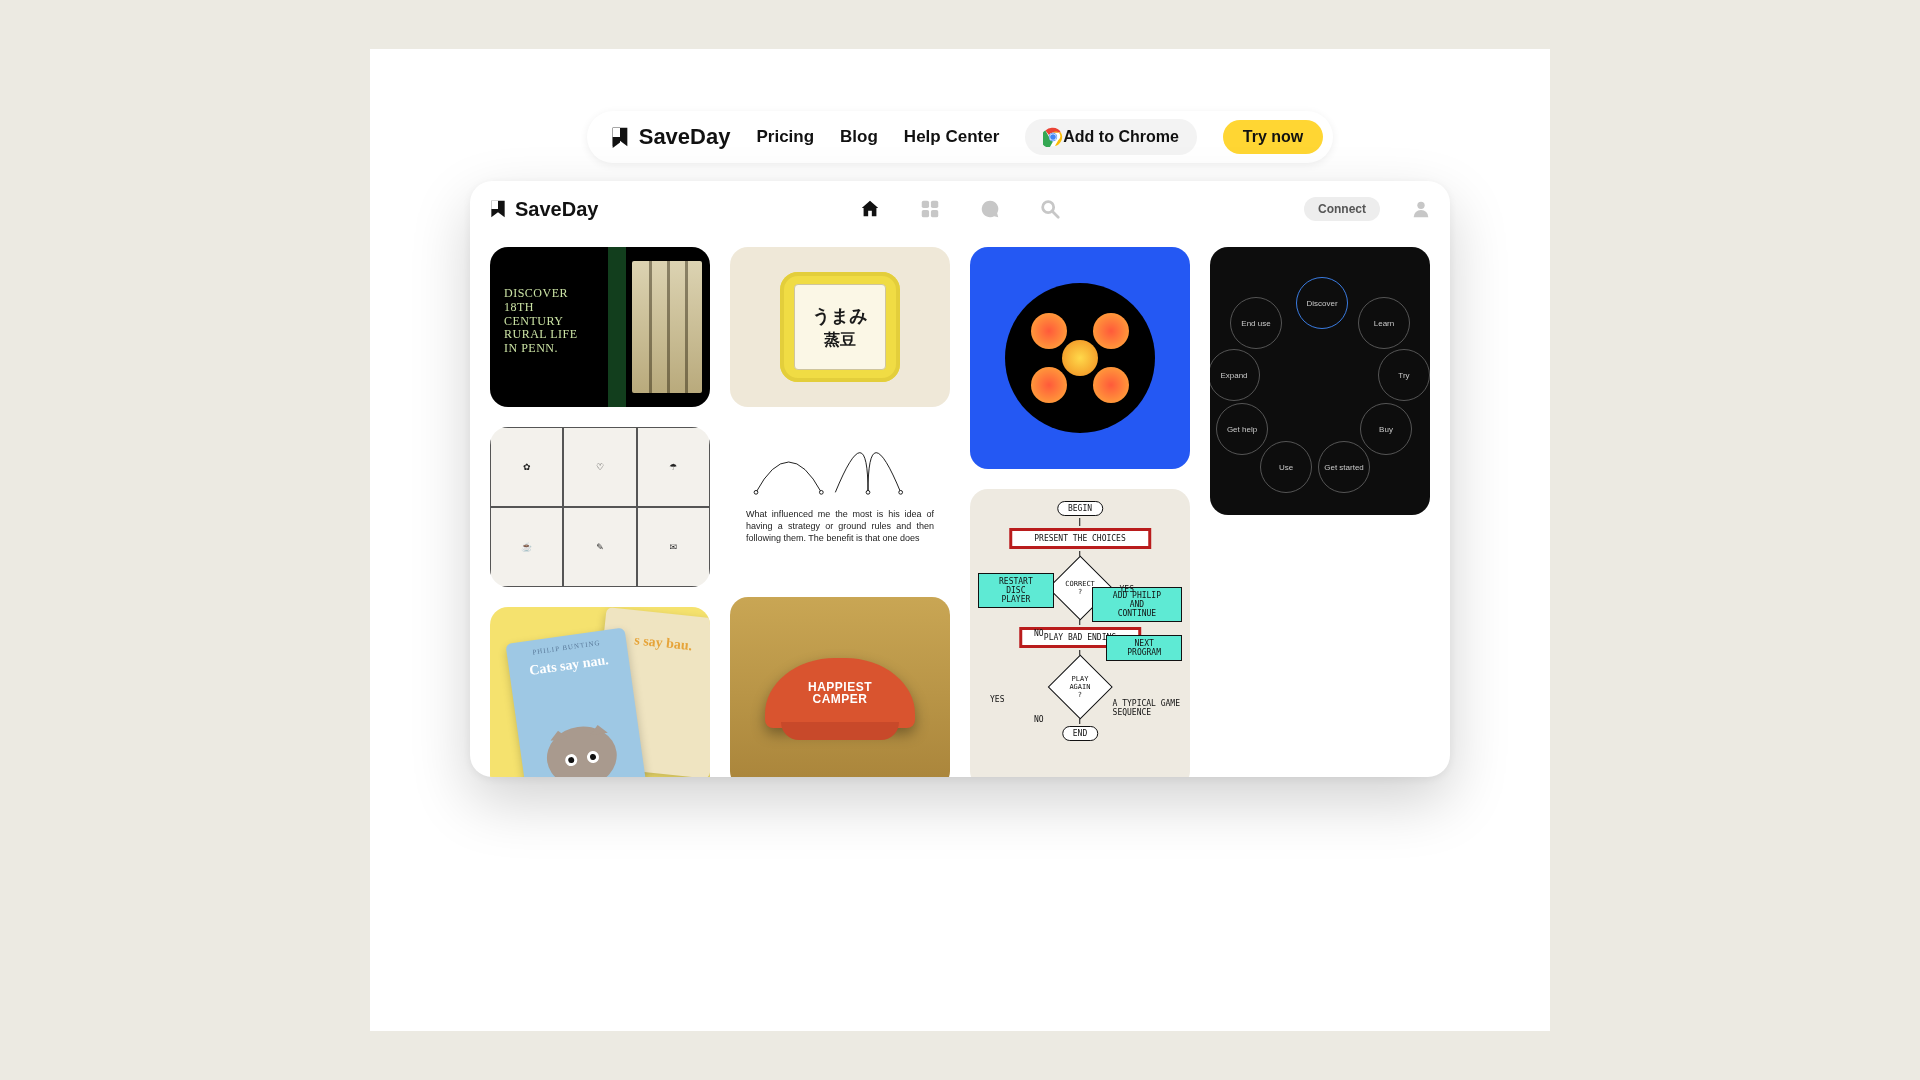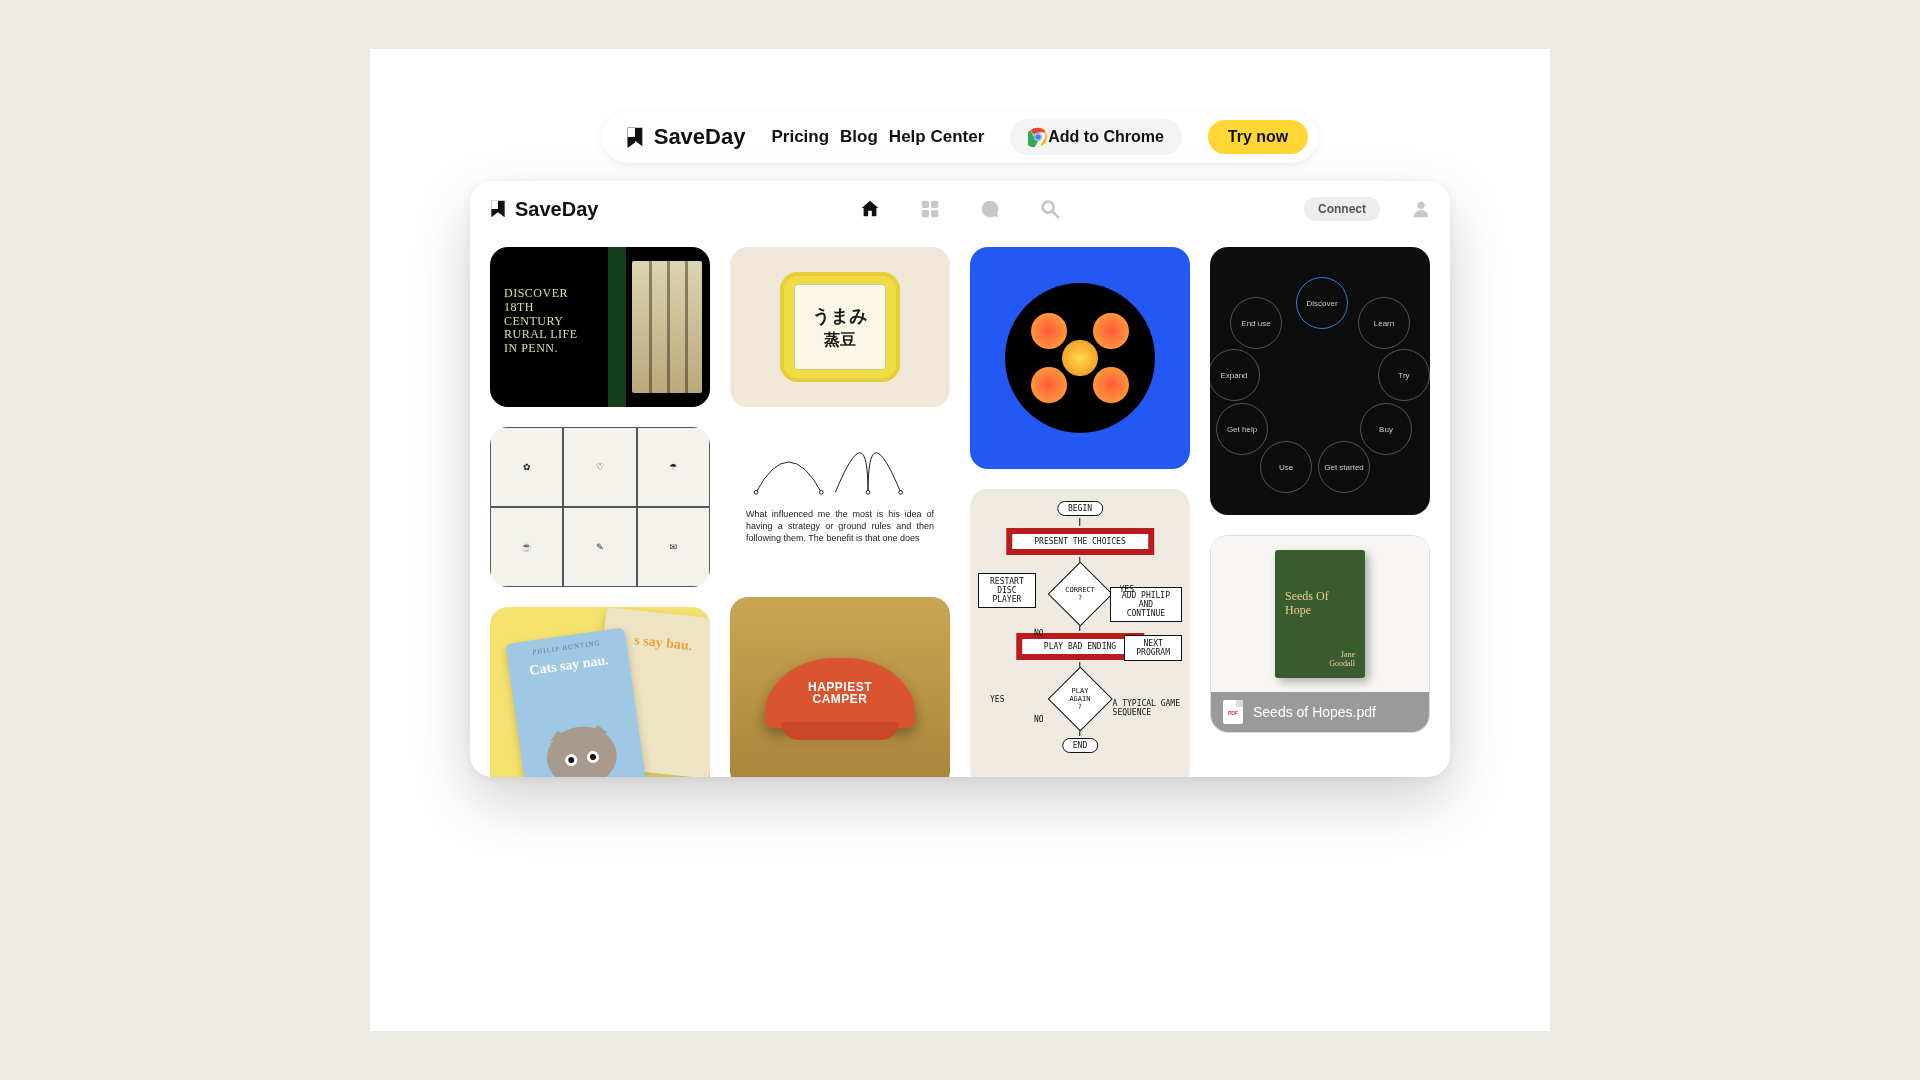--- a/index.html
+++ b/index.html
@@ -29,21 +29,21 @@
   box-shadow:0 2px 8px rgba(0,0,0,0.07);
   display:flex;align-items:center;
   padding:0 10px 0 22px;
   gap:26px;
 }
 .brand{
   display:flex;align-items:center;gap:8px;
   font-weight:800;font-size:22px;color:#111;
 }
 .brand svg{width:22px;height:22px}
-.nav-links{display:flex;align-items:center;gap:11px}
+.nav-links{display:flex;align-items:center;gap:26px}
 .nav-link{font-weight:600;font-size:17px;color:#111;cursor:pointer}
 .chrome-btn{
   display:flex;align-items:center;gap:0;
   background:#f3f3f3;border-radius:22px;
   padding:8px 18px;font-weight:600;font-size:16px;color:#111;cursor:pointer;
 }
 .chrome-icon{width:20px;height:20px}
 .try-btn{
   background:#ffd633;border-radius:22px;
   padding:8px 20px;font-weight:700;font-size:16px;color:#111;cursor:pointer;
@@ -154,26 +154,26 @@
 .c2c{height:150px;background:#fff;padding:14px 16px;font-size:9px;color:#222;line-height:1.35}
 .c2c svg{width:100%;height:56px;margin-bottom:8px}
 
 
 .c3a{height:222px;background:#2458f3;display:flex;align-items:center;justify-content:center}
 .c3a .disk{width:150px;height:150px;border-radius:50%;background:#000;position:relative}
 .c3a .blob{position:absolute;width:36px;height:36px;border-radius:50%}
 .c3b{height:300px;background:#eeeae1;position:relative}
 .fc{position:absolute;left:50%;transform:translateX(-50%);display:flex;flex-direction:column;align-items:center;font-family:monospace;font-size:8px;color:#111}
 .fc .term{border:1px solid #111;border-radius:10px;padding:2px 10px;background:#fff;margin:2px 0}
-.fc .rect{border:6px solid #b91c1c;padding:3px 22px;background:#fff;margin:2px 8px;white-space:nowrap}
+.fc .rect{border:3px solid #b91c1c;padding:3px 22px;background:#fff;margin:2px 8px;white-space:nowrap}
 .fc .dia{width:46px;height:46px;border:1px solid #111;transform:rotate(45deg);margin:6px 0;background:#fff;display:flex;align-items:center;justify-content:center}
 .fc .dia span{transform:rotate(-45deg);font-size:7px;white-space:pre;text-align:center}
 .fc .line{width:1px;height:8px;background:#111}
 .fc-side{position:absolute;font-family:monospace;font-size:8px;color:#111}
-.fc-side .rect{border:1px solid #111;padding:3px 11px;background:#ffffff;white-space:pre;text-align:center}
+.fc-side .rect{border:1px solid #111;padding:3px 20px;background:#5eead4;white-space:pre;text-align:center}
 
 
 .c4a{height:268px;background:#0d0d0d;position:relative}
 .c4a .bub{
   position:absolute;width:52px;height:52px;border-radius:50%;
   border:1px solid #555;color:#c9c9c9;font-size:8px;
   display:flex;align-items:center;justify-content:center;background:#0d0d0d;
 }
 .c4a .bub.hl{border-color:#3a7be0}
 .c4b{height:198px;background:#fff;border:1px solid #d9d9e0;display:flex;flex-direction:column}
@@ -403,30 +403,16 @@
           <div class="bub hl" style="left:86px;top:30px">Discover</div>
           <div class="bub" style="left:148px;top:50px">Learn</div>
           <div class="bub" style="left:168px;top:102px">Try</div>
           <div class="bub" style="left:150px;top:156px">Buy</div>
           <div class="bub" style="left:108px;top:194px">Get started</div>
           <div class="bub" style="left:50px;top:194px">Use</div>
           <div class="bub" style="left:6px;top:156px">Get help</div>
           <div class="bub" style="left:-2px;top:102px">Expand</div>
           <div class="bub" style="left:20px;top:50px">End use</div>
         </div>
-        <div class="card c4b">
-          <div class="preview">
-            <div class="bookcov">
-              <div class="bt1" style="white-space:pre">Seeds Of
-Hope</div>
-              <div class="bt2" style="white-space:pre">Jane
-Goodall</div>
-            </div>
-          </div>
-          <div class="footer">
-            <div class="pdfico"></div>
-            <div class="fname">Seeds of Hopes.pdf</div>
-          </div>
-        </div>
       </div>
     </div>
   </div>
 </div>
 
 </body></html>

